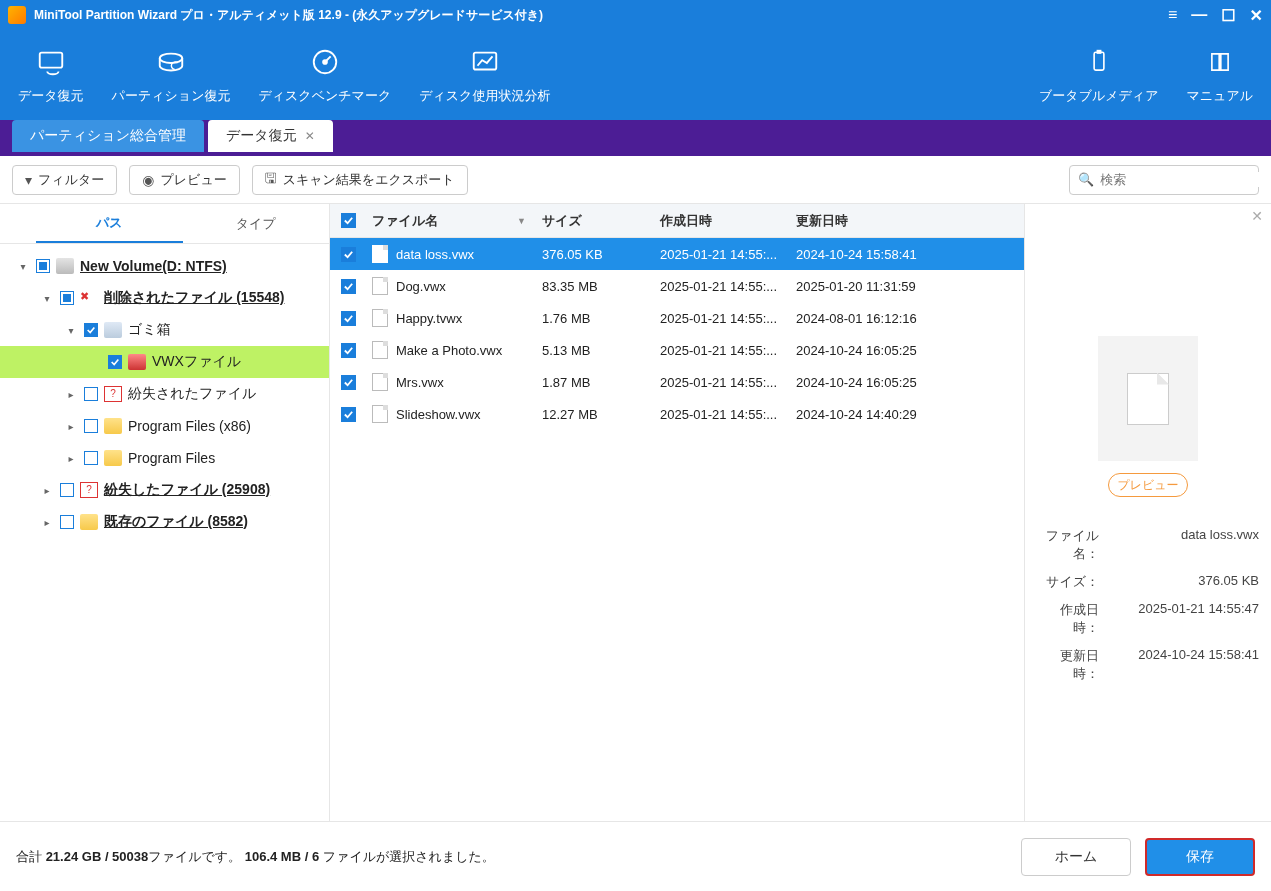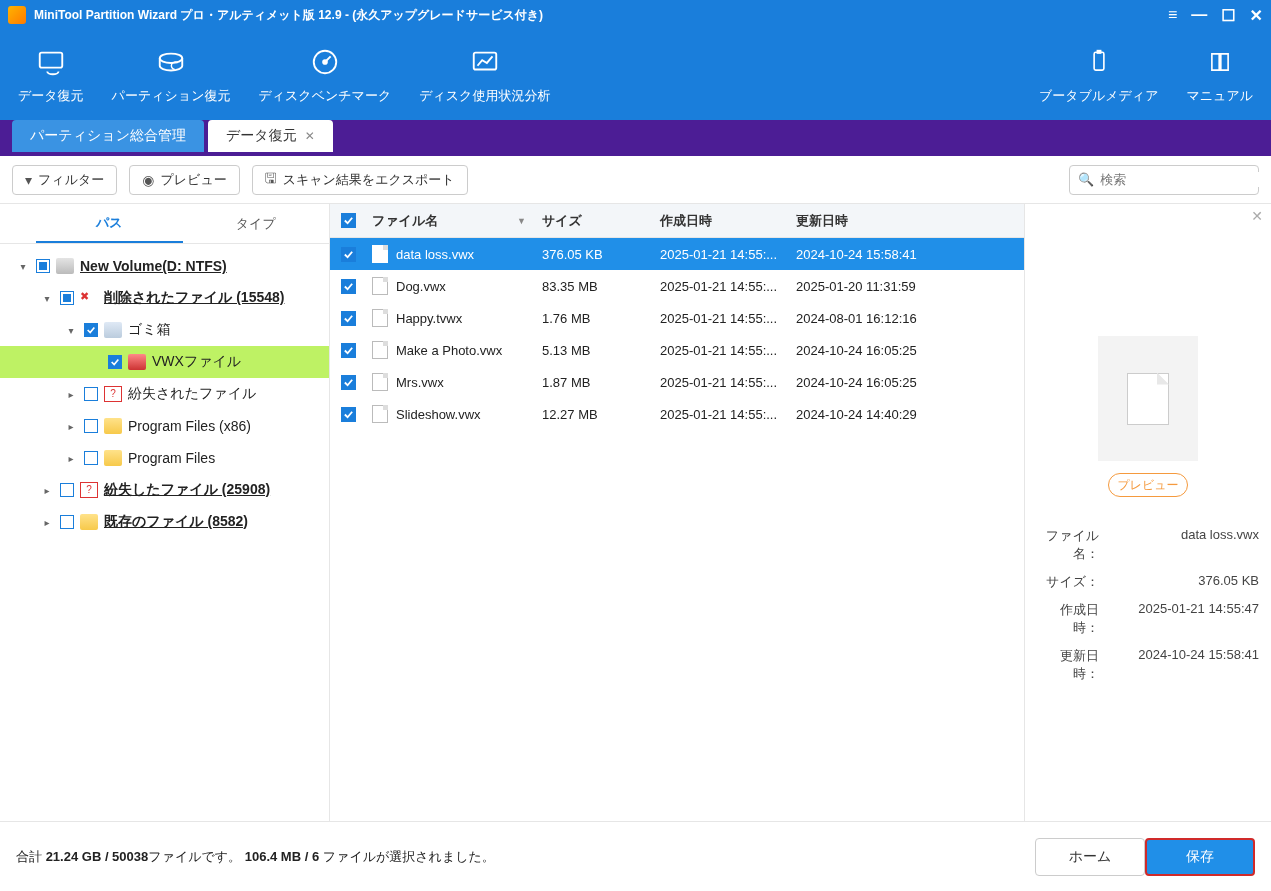--- a/index.html
+++ b/index.html
@@ -86,21 +86,21 @@
 .preview-card .pgicon::after { content:""; position:absolute; right:-1px; top:-1px; width:12px; height:12px; background:#e8e8e8; clip-path: polygon(0 0, 100% 100%, 0 100%); }
 .preview-btn { display:block; margin:0 auto 30px auto; width:80px; height:24px; border:1px solid #f59a3e; border-radius:12px; background:#fff; color:#f59a3e; font-size:12px; cursor:pointer; }
 .info-row { display:flex; margin-bottom:10px; color:#444;text-align:right; }
 .info-row .k { width:62px; color:#444; }
 .info-row .v { flex:1; }
 
 .footer { height:70px; border-top:1px solid #e6e6e6; display:flex; align-items:center; padding:0 16px; }
 .footer-left { font-size:13px; color:#222; }
 .footer-left .line1 b { font-weight:bold; }
 .footer-left .line2 { color:#1a7edb; font-size:12px; margin-top:4px; cursor:pointer; }
-.footer-right { margin-left:auto; display:flex; gap:0; }
+.footer-right { margin-left:auto; display:flex; gap:14px; }
 .fbtn { width:110px; height:38px; border-radius:4px; font-size:14px; cursor:pointer; display:flex; align-items:center; justify-content:center; }
 .fbtn.home { background:#fff; border:1px solid #ccc; color:#333; }
 .fbtn.save { background:#208fe8; color:#fff; border:2px solid #d02a2a; }
 
 svg { display:block; }
 </style>
 </head>
 <body>
 
 <div class="titlebar">

